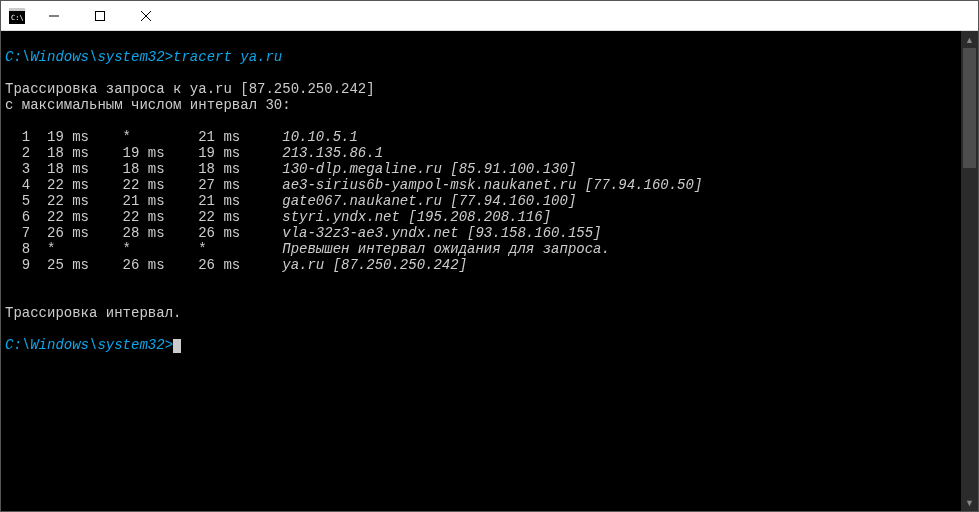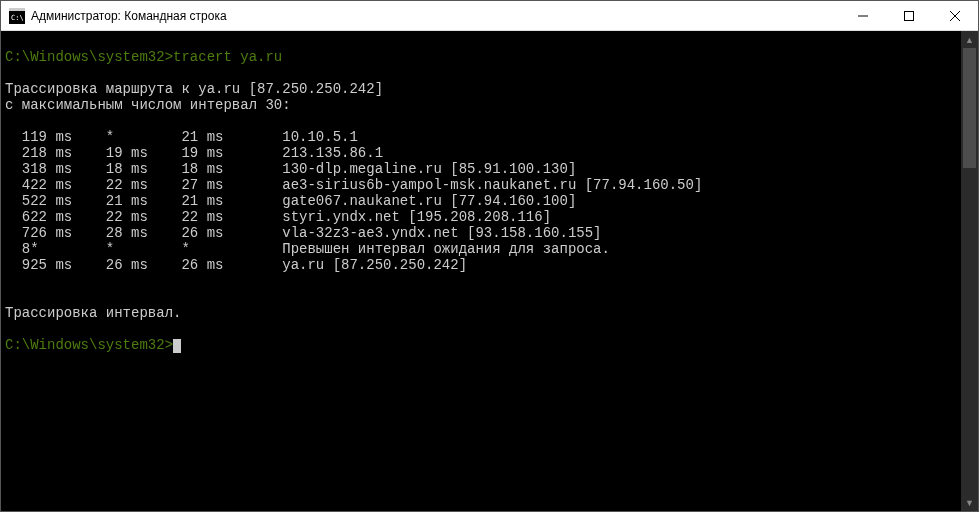--- a/index.html
+++ b/index.html
@@ -85,46 +85,45 @@
   .scroll-arrow.up { top: 0; }
   .scroll-arrow.down { bottom: 0; }
   .scroll-thumb {
     position: absolute;
     top: 17px;
     left: 2px;
     width: 13px;
     height: 120px;
     background: #4d4d4d;
   }
-  .prompt-line { color: #4d7c0f; }
+  .prompt-line { color: #0ea5e9; font-style: italic; }
   .cursor {
     display: inline-block;
     width: 8px;
     height: 14px;
     background: #ccc;
     vertical-align: text-bottom;
     margin-left: 0;
   }
   .hop-row span { display: inline-block; }
   .c-n  { width: 3ch; text-align: right; }
-  .c-t  { width: 9ch; text-align: left; }
-  .c-h  { padding-left: 3ch; }
+  .c-t  { width: 9ch; text-align: center; }
+  .c-h  { padding-left: 3ch; font-style: italic; }
 </style>
 </head>
 <body>
 
 <div class="titlebar">
   <span class="titlebar-icon">
     <svg viewBox="0 0 16 16">
       <rect x="0" y="0" width="16" height="16" fill="#000"></rect>
       <rect x="0" y="0" width="16" height="3" fill="#ccc"></rect>
       <text x="2" y="12" font-size="7" fill="#fff" font-family="monospace">C:\</text>
     </svg>
   </span>
-  <span class="titlebar-text">Администратор: Командная строка</span>
   <div class="win-controls">
     <button class="win-btn">
       <svg viewBox="0 0 10 10">
           <line x1="0" y1="5" x2="10" y2="5" stroke="#000" stroke-width="1"></line>
         </svg>
     </button>
     <button class="win-btn">
       <svg viewBox="0 0 10 10">
           <rect x="0.5" y="0.5" width="9" height="9" fill="none" stroke="#000" stroke-width="1"></rect>
         </svg>
@@ -135,21 +134,21 @@
           <line x1="10" y1="0" x2="0" y2="10" stroke="#000" stroke-width="1"></line>
         </svg>
     </button>
   </div>
 </div>
 
 <div class="console-wrap">
   <div class="console">
 <span class="prompt-line"><span>C:\Windows\system32&gt;</span><span>tracert ya.ru</span></span>
 
-<span>Трассировка маршрута к ya.ru [87.250.250.242]</span>
+<span>Трассировка запроса к ya.ru [87.250.250.242]</span>
 <span>с максимальным числом интервал 30:</span>
 
 <div id="hops-container"><div class="hop-row"><span class="c-n">1</span><span class="c-t">19 ms</span><span class="c-t">*    </span><span class="c-t">21 ms</span><span class="c-h">10.10.5.1</span></div><div class="hop-row"><span class="c-n">2</span><span class="c-t">18 ms</span><span class="c-t">19 ms</span><span class="c-t">19 ms</span><span class="c-h">213.135.86.1</span></div><div class="hop-row"><span class="c-n">3</span><span class="c-t">18 ms</span><span class="c-t">18 ms</span><span class="c-t">18 ms</span><span class="c-h">130-dlp.megaline.ru [85.91.100.130]</span></div><div class="hop-row"><span class="c-n">4</span><span class="c-t">22 ms</span><span class="c-t">22 ms</span><span class="c-t">27 ms</span><span class="c-h">ae3-sirius6b-yampol-msk.naukanet.ru [77.94.160.50]</span></div><div class="hop-row"><span class="c-n">5</span><span class="c-t">22 ms</span><span class="c-t">21 ms</span><span class="c-t">21 ms</span><span class="c-h">gate067.naukanet.ru [77.94.160.100]</span></div><div class="hop-row"><span class="c-n">6</span><span class="c-t">22 ms</span><span class="c-t">22 ms</span><span class="c-t">22 ms</span><span class="c-h">styri.yndx.net [195.208.208.116]</span></div><div class="hop-row"><span class="c-n">7</span><span class="c-t">26 ms</span><span class="c-t">28 ms</span><span class="c-t">26 ms</span><span class="c-h">vla-32z3-ae3.yndx.net [93.158.160.155]</span></div><div class="hop-row"><span class="c-n">8</span><span class="c-t">*    </span><span class="c-t">*    </span><span class="c-t">*    </span><span class="c-h">Превышен интервал ожидания для запроса.</span></div><div class="hop-row"><span class="c-n">9</span><span class="c-t">25 ms</span><span class="c-t">26 ms</span><span class="c-t">26 ms</span><span class="c-h">ya.ru [87.250.250.242]</span></div></div>
 
 <span>Трассировка интервал.</span>
 
 <span class="prompt-line"><span>C:\Windows\system32&gt;</span><span class="cursor"></span></span>
 </div>
   <div class="scrollbar">
     <div class="scroll-arrow up">▲</div>

